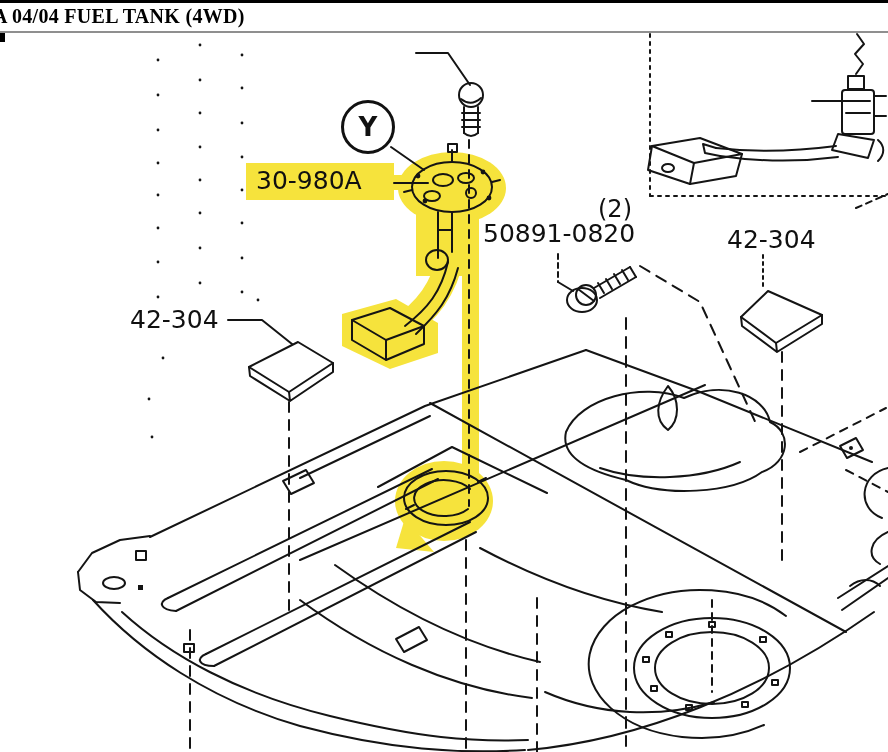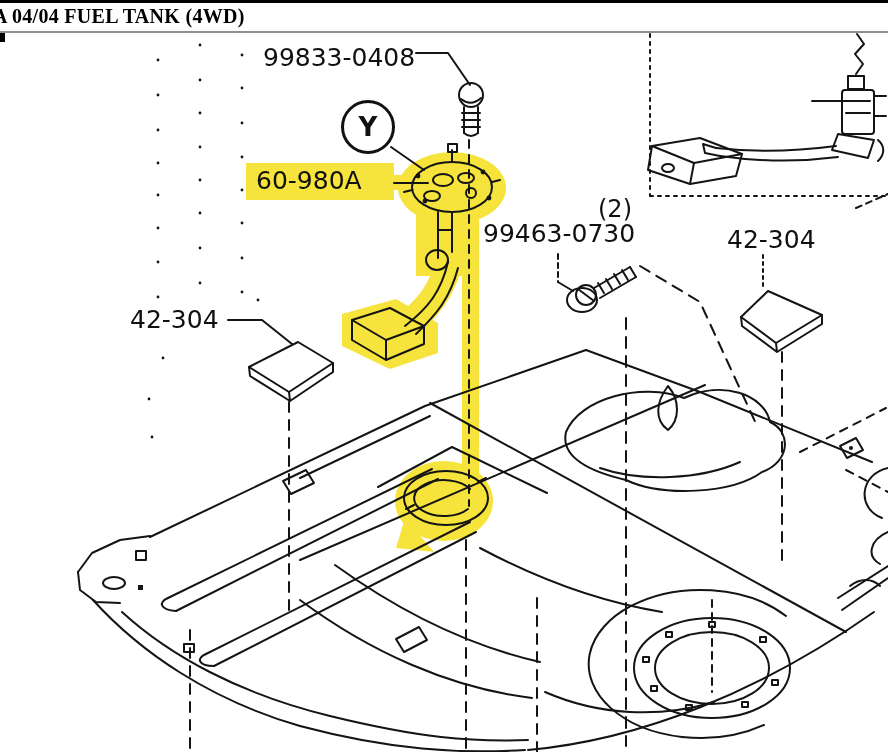--- a/index.html
+++ b/index.html
@@ -224,30 +224,29 @@
       <path d="M800,452 L886,408" stroke-dasharray="8 7"></path>
       <path d="M846,470 L888,492" stroke-dasharray="8 7"></path>
       <path d="M850,586 C860,578 872,578 880,586"></path>
 
       <path d="M190,630 V750" stroke-dasharray="10 8"></path>
       <path d="M466,540 V752" stroke-dasharray="10 8"></path>
       <path d="M537,598 V752" stroke-dasharray="10 8"></path>
     </g>
   </svg>
 
-  <div class="part-label" style="left:263px;top:44px;">99833-0408</div>
 
   <div class="view-circle">
     <span>Y</span>
   </div>
 
-  <div class="part-label hl" style="left:248px;top:165px;">60-980A</div>
+  <div class="part-label hl" style="left:248px;top:165px;">30-980A</div>
 
 
   <div class="part-label" style="left:598px;top:196px;font-size:24px;">(2)</div>
 
-  <div class="part-label" style="left:483px;top:220px;">99463-0730</div>
+  <div class="part-label" style="left:483px;top:220px;">50891-0820</div>
 
   <div class="part-label" style="left:727px;top:226px;">42-304</div>
 
   <div class="part-label" style="left:130px;top:306px;">42-304</div>
 
 </div>
 
 </body></html>

